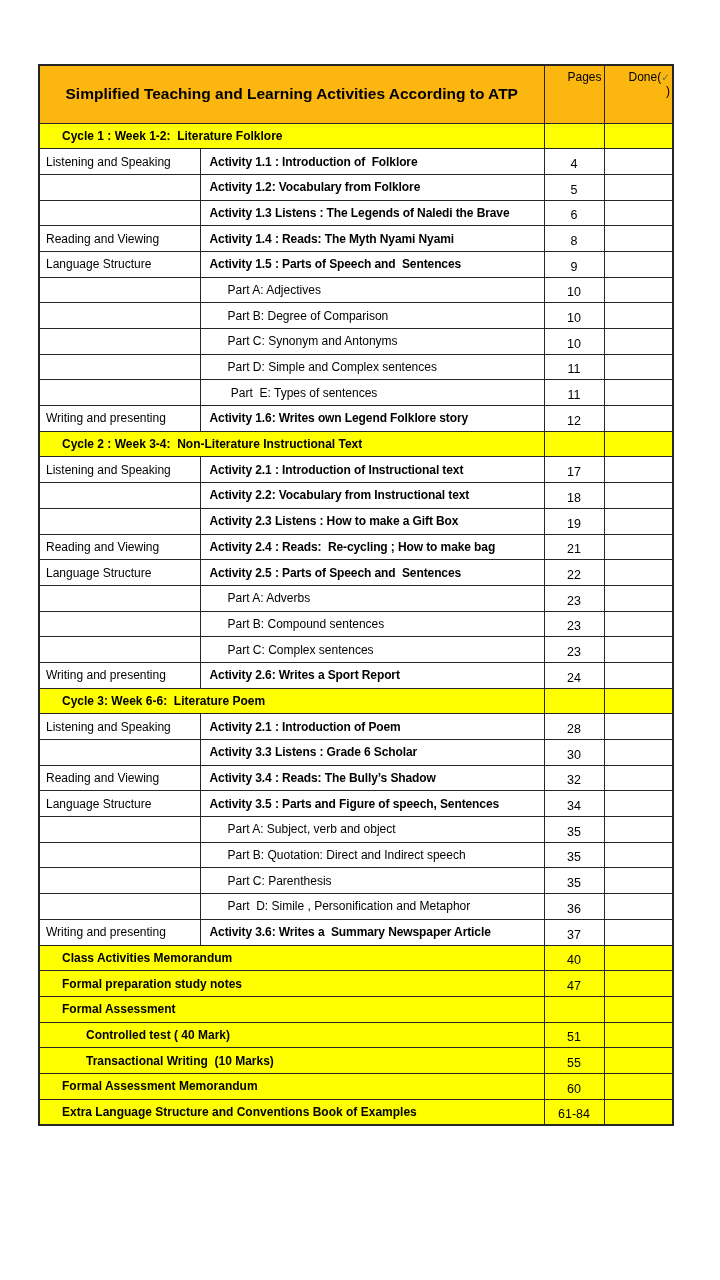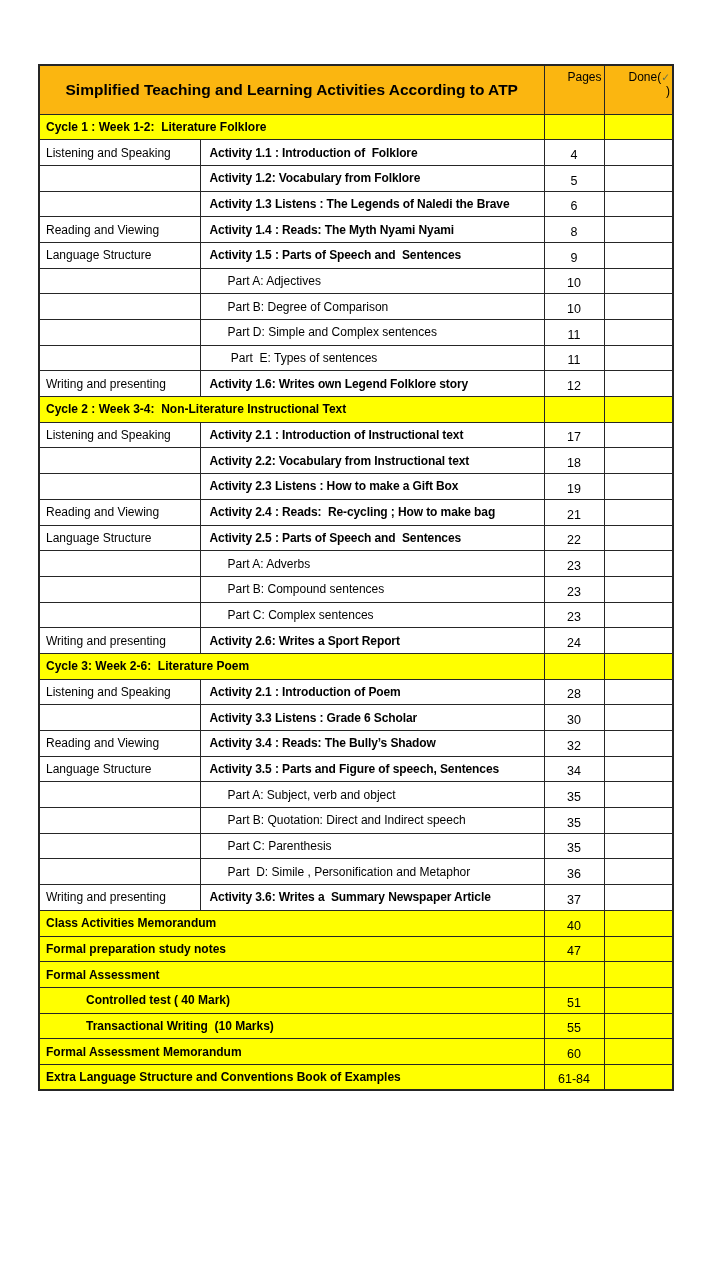--- a/index.html
+++ b/index.html
@@ -14,32 +14,32 @@
     border:2.5px solid var(--border,#262626);
   }
   col.w1{width:161px}
   col.w2{width:344px}
   col.w3{width:60px}
   col.w4{width:69px}
   th,td{border:1.6px solid var(--border,#262626);box-sizing:border-box;}
   thead th{background:var(--header-bg,#FBB610);}
   th.title{
     font-size:15.5px;font-weight:bold;text-align:center;
-    vertical-align:middle;height:49px;padding:0 4px;
+    vertical-align:middle;height:58px;padding:0 4px;
   }
   th.hcell{
     font-size:12px;font-weight:normal;text-align:right;
     vertical-align:top;padding:5px 2px 0 6px;line-height:13.5px;
   }
   .check{color:var(--check,#5F6F52);font-size:10.5px;}
   tbody td{height:25.7px;font-size:12px;vertical-align:middle;background:var(--row-bg,#fff);}
   td.c1{font-weight:normal;padding:0 3px 0 6px;white-space:pre;overflow:hidden;}
   td.c2{font-weight:bold;padding:0 2px 0 9px;white-space:pre;overflow:hidden;letter-spacing:-0.1px;}
   td.c2.part{font-weight:normal;padding-left:27px;letter-spacing:0;}
-  td.sec{font-weight:bold;padding:0 2px 0 6px;white-space:pre;overflow:hidden;}
+  td.sec{font-weight:bold;padding:0 2px 0 22px;white-space:pre;overflow:hidden;}
   td.sec.indent{padding-left:46px;}
   td.pages{
     text-align:center;font-weight:normal;font-size:12.5px;
     vertical-align:bottom;padding:0 0 3px 0;
   }
   td.done{padding:0;}
   tr.yellow td{background:var(--section-bg,#FFFF00);}
 </style>
 </head>
 <body>
@@ -102,20 +102,26 @@
           <td class="done"></td>
         </tr>
         <tr>
           <td class="c1"></td>
           <td class="c2 part">Part B: Degree of Comparison</td>
           <td class="pages">10</td>
           <td class="done"></td>
         </tr>
         <tr>
           <td class="c1"></td>
+          <td class="c2 part">Part C: Synonym and Antonyms</td>
+          <td class="pages">10</td>
+          <td class="done"></td>
+        </tr>
+        <tr>
+          <td class="c1"></td>
           <td class="c2 part">Part D: Simple and Complex sentences</td>
           <td class="pages">11</td>
           <td class="done"></td>
         </tr>
         <tr>
           <td class="c1"></td>
           <td class="c2 part"> Part  E: Types of sentences</td>
           <td class="pages">11</td>
           <td class="done"></td>
         </tr>
@@ -178,21 +184,21 @@
           <td class="pages">23</td>
           <td class="done"></td>
         </tr>
         <tr>
           <td class="c1">Writing and presenting</td>
           <td class="c2">Activity 2.6: Writes a Sport Report</td>
           <td class="pages">24</td>
           <td class="done"></td>
         </tr>
         <tr class="yellow">
-          <td class="sec" colspan="2">Cycle 3: Week 2-6:  Literature Poem</td>
+          <td class="sec" colspan="2">Cycle 3: Week 6-6:  Literature Poem</td>
           <td class="pages"></td>
           <td class="done"></td>
         </tr>
         <tr>
           <td class="c1">Listening and Speaking</td>
           <td class="c2">Activity 2.1 : Introduction of Poem</td>
           <td class="pages">28</td>
           <td class="done"></td>
         </tr>
         <tr>

